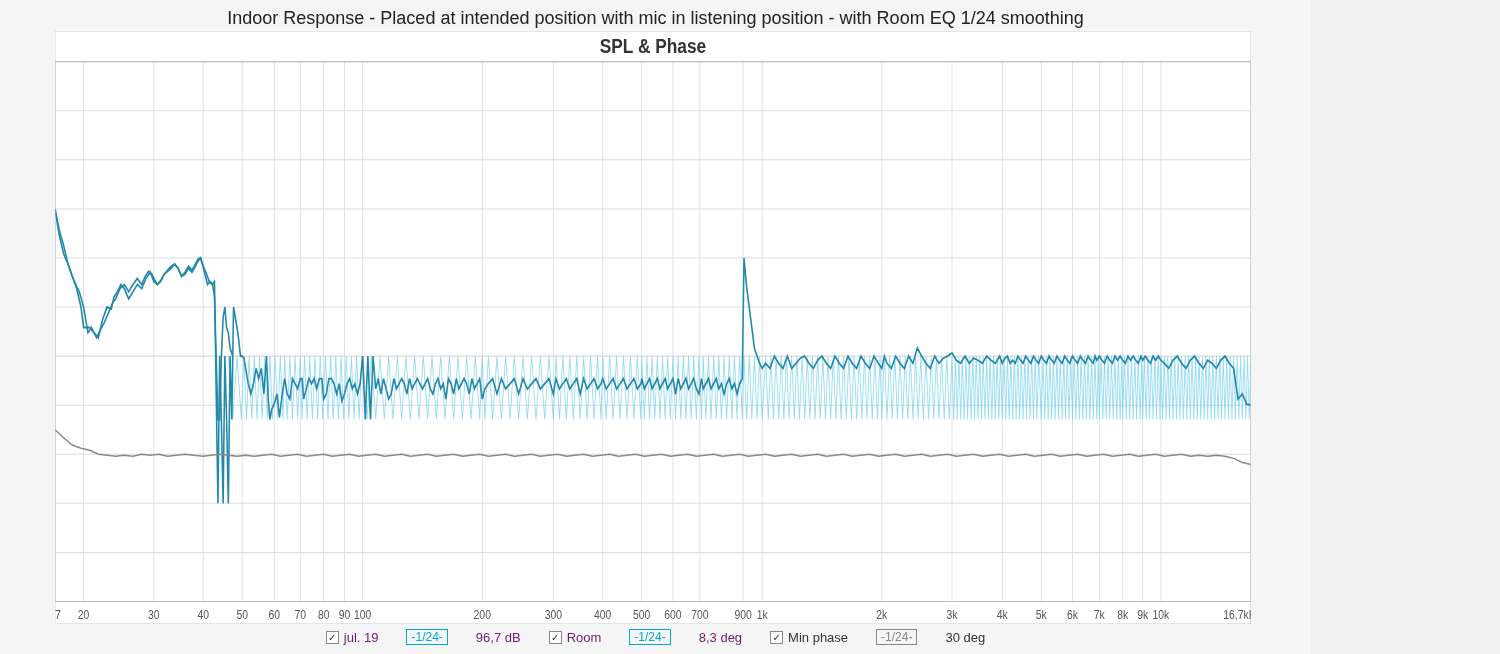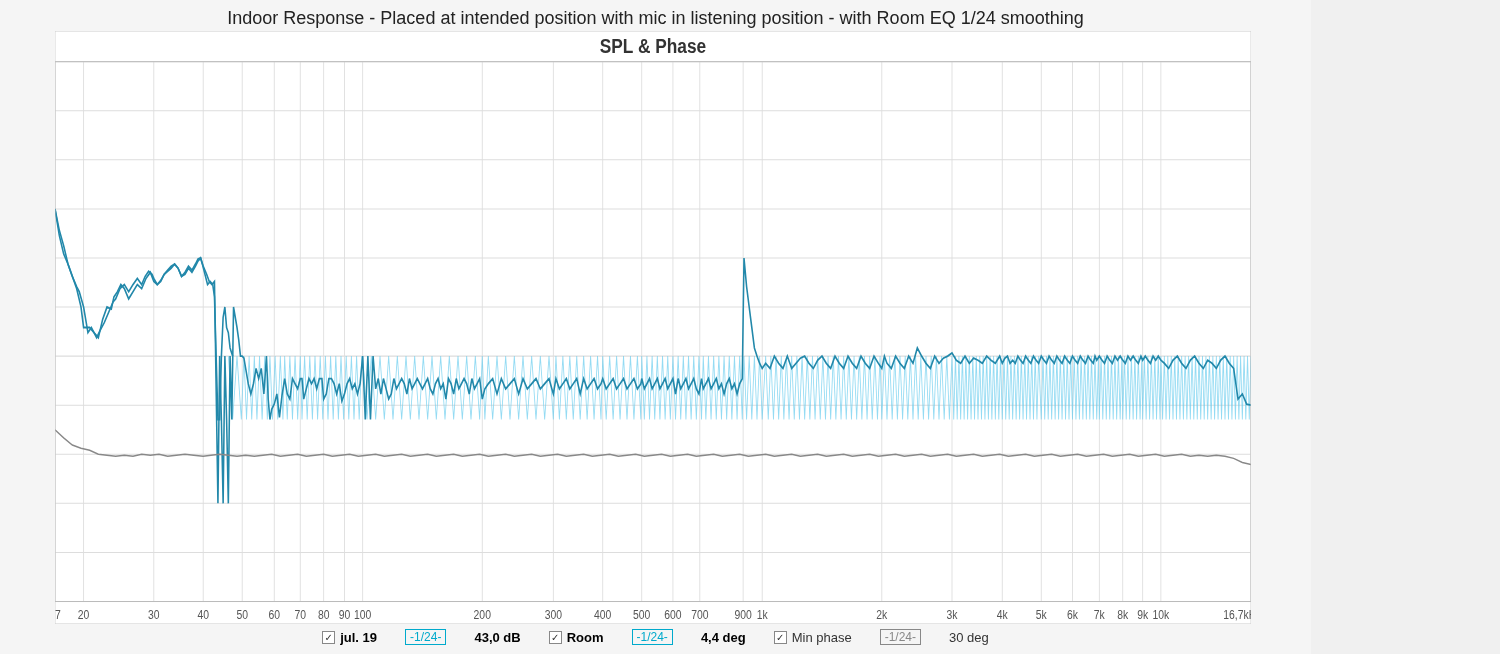--- a/index.html
+++ b/index.html
@@ -53,21 +53,21 @@
       width: 13px;
       height: 13px;
       border: 1px solid #888;
       background: white;
       display: inline-flex;
       align-items: center;
       justify-content: center;
       font-size: 10px;
       color: #333;
     }
-    .label-cyan { color: #000000; font-weight: bold; }
+    .label-cyan { color: #701a75; font-weight: normal; }
   </style>
 </head>
 <body>
 
 <div class="chart-container">
   <div class="chart-title">Indoor Response - Placed at intended position with mic in listening position - with Room EQ 1/24 smoothing</div>
 
   <div class="chart-area">
     <svg class="chart-svg" viewBox="0 0 1380 580" preserveAspectRatio="none">
 
@@ -809,31 +809,31 @@
 
   <div class="legend-bar">
     <div class="legend-item">
       <div class="checkbox">✓</div>
       <span class="label-cyan">jul. 19</span>
     </div>
     <div class="legend-item">
       <div style="border:1px solid #00aacc;padding:0 4px;font-size:12px;color:#00aacc;">-1/24-</div>
     </div>
     <div class="legend-item">
-      <span class="label-cyan">43,0 dB</span>
+      <span class="label-cyan">96,7 dB</span>
     </div>
     <div class="legend-item">
       <div class="checkbox">✓</div>
       <span class="label-cyan">Room</span>
     </div>
     <div class="legend-item">
       <div style="border:1px solid #00aacc;padding:0 4px;font-size:12px;color:#00aacc;">-1/24-</div>
     </div>
     <div class="legend-item">
-      <span class="label-cyan">4,4 deg</span>
+      <span class="label-cyan">8,3 deg</span>
     </div>
     <div class="legend-item">
       <div class="checkbox">✓</div>
       <span>Min phase</span>
     </div>
     <div class="legend-item">
       <div style="border:1px solid #888;padding:0 4px;font-size:12px;color:#888;">-1/24-</div>
     </div>
     <div class="legend-item">
       <span>30 deg</span>

